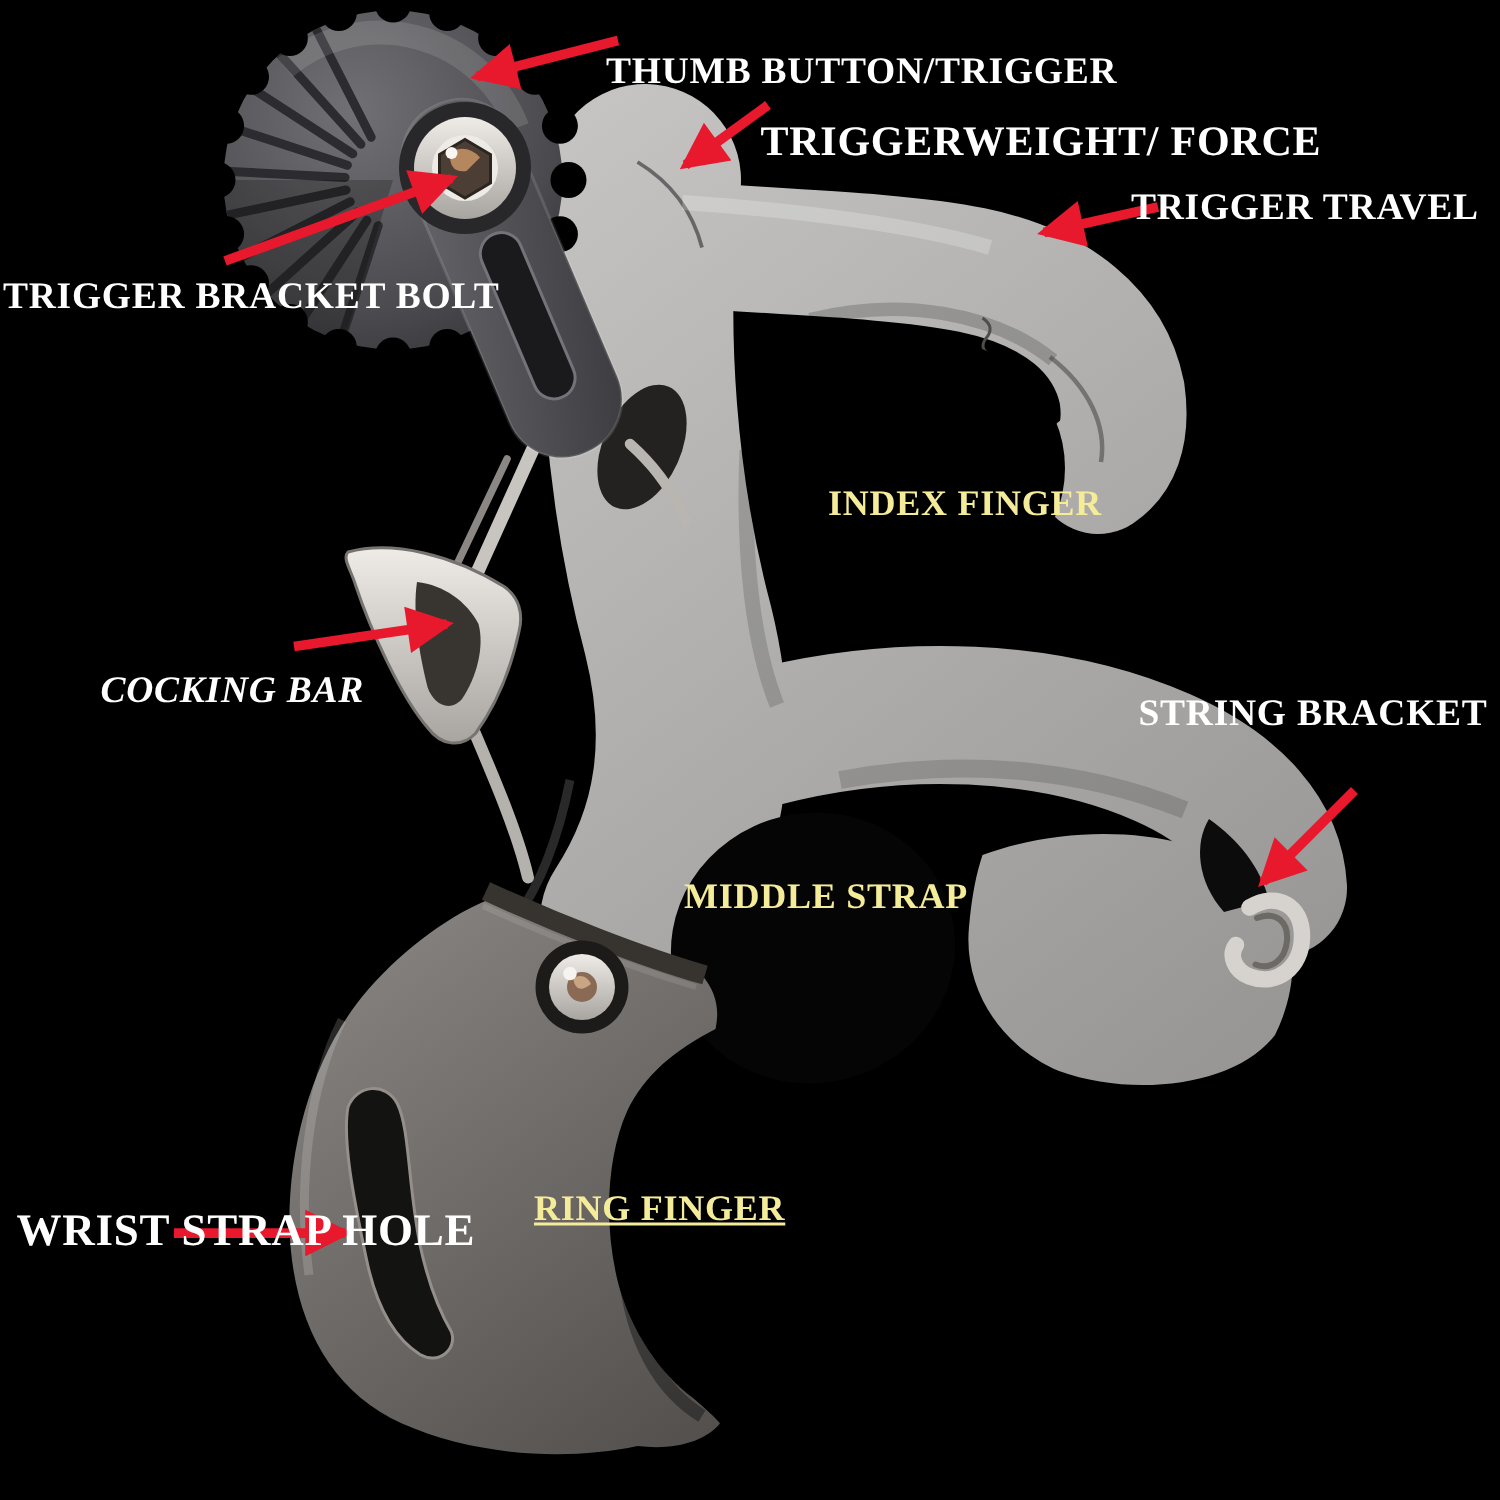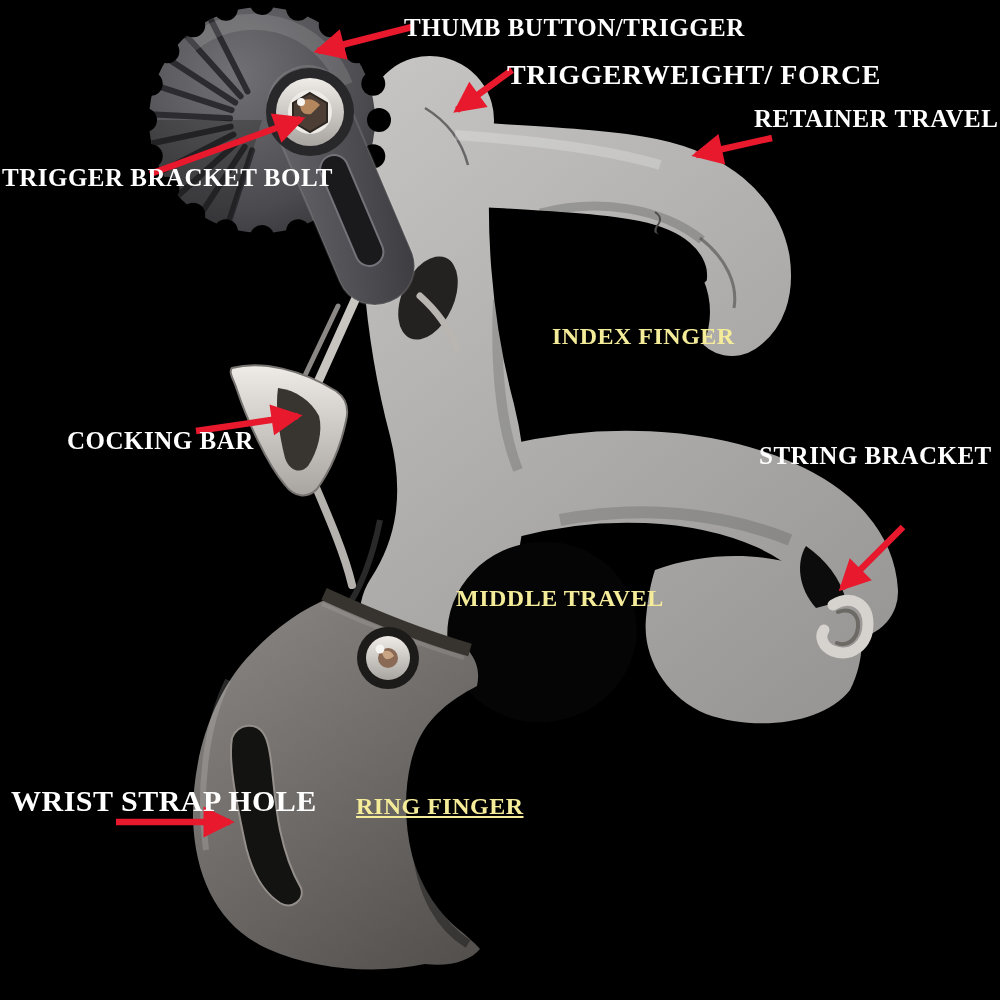--- a/index.html
+++ b/index.html
@@ -1,28 +1,28 @@
 <!DOCTYPE html>
 <html style="--arrow: #e8182d; --label-white: #ffffff; --label-yellow: #f5ec9a;"><head>
 <meta charset="utf-8">
 <style>
   html,body{margin:0;padding:0;background:#000;}
   #canvas{position:relative;width:1000px;height:1000px;background:#000;overflow:hidden;
           font-family:"Liberation Serif","DejaVu Serif",serif;}
   #art{position:absolute;left:0;top:0;}
   .label{position:absolute;font-weight:bold;white-space:nowrap;line-height:1;
          letter-spacing:.5px;font-size:25px;}
-  .c-white{color:var(--label-white,#fff);}
+  .c-white{color:var(--label-white,#fff);margin-top:20px;}
   .c-yellow{color:var(--label-yellow,#f5ec9a);font-size:24px;}
   .l-thumb{left:404px;top:15px;}
   .l-weight{left:507px;top:61px;font-size:28px;}
   .l-travel{left:754px;top:106px;}
   .l-bolt{left:2px;top:165px;}
   .l-index{left:552px;top:324px;}
-  .l-cock{left:67px;top:428px;}
+  .l-cock{left:67px;top:428px;font-style:italic;}
   .l-retainer{left:759px;top:443px;}
   .l-middle{left:456px;top:586px;}
   .l-wrist{left:11px;top:786px;font-size:30px;}
   .l-ring{left:356px;top:794px;text-decoration:underline;}
 </style>
 </head>
 <body>
 
 <div id="canvas">
 
@@ -191,21 +191,21 @@
       <path d="M 772,138 L 696,155" marker-end="url(#ah)"></path>
       <path d="M 150,174 L 301,119" marker-end="url(#ah)"></path>
       <path d="M 196,431 L 298,416" marker-end="url(#ah)"></path>
       <path d="M 903,527 L 842,588" marker-end="url(#ah)"></path>
       <path d="M 116,822 L 230,822" marker-end="url(#ah)"></path>
     </g>
   </svg>
 
   <div class="label c-white l-thumb">THUMB BUTTON/TRIGGER</div>
   <div class="label c-white l-weight">TRIGGERWEIGHT/ FORCE</div>
-  <div class="label c-white l-travel">RETAINER TRAVEL</div>
+  <div class="label c-white l-travel">TRIGGER TRAVEL</div>
   <div class="label c-yellow l-index">INDEX FINGER</div>
   <div class="label c-white l-bolt">TRIGGER BRACKET BOLT</div>
   <div class="label c-white l-cock">COCKING BAR</div>
   <div class="label c-white l-retainer">STRING BRACKET</div>
-  <div class="label c-yellow l-middle">MIDDLE TRAVEL</div>
+  <div class="label c-yellow l-middle">MIDDLE STRAP</div>
   <div class="label c-white l-wrist">WRIST STRAP HOLE</div>
   <div class="label c-yellow l-ring">RING FINGER</div>
 </div>
 
 </body></html>

